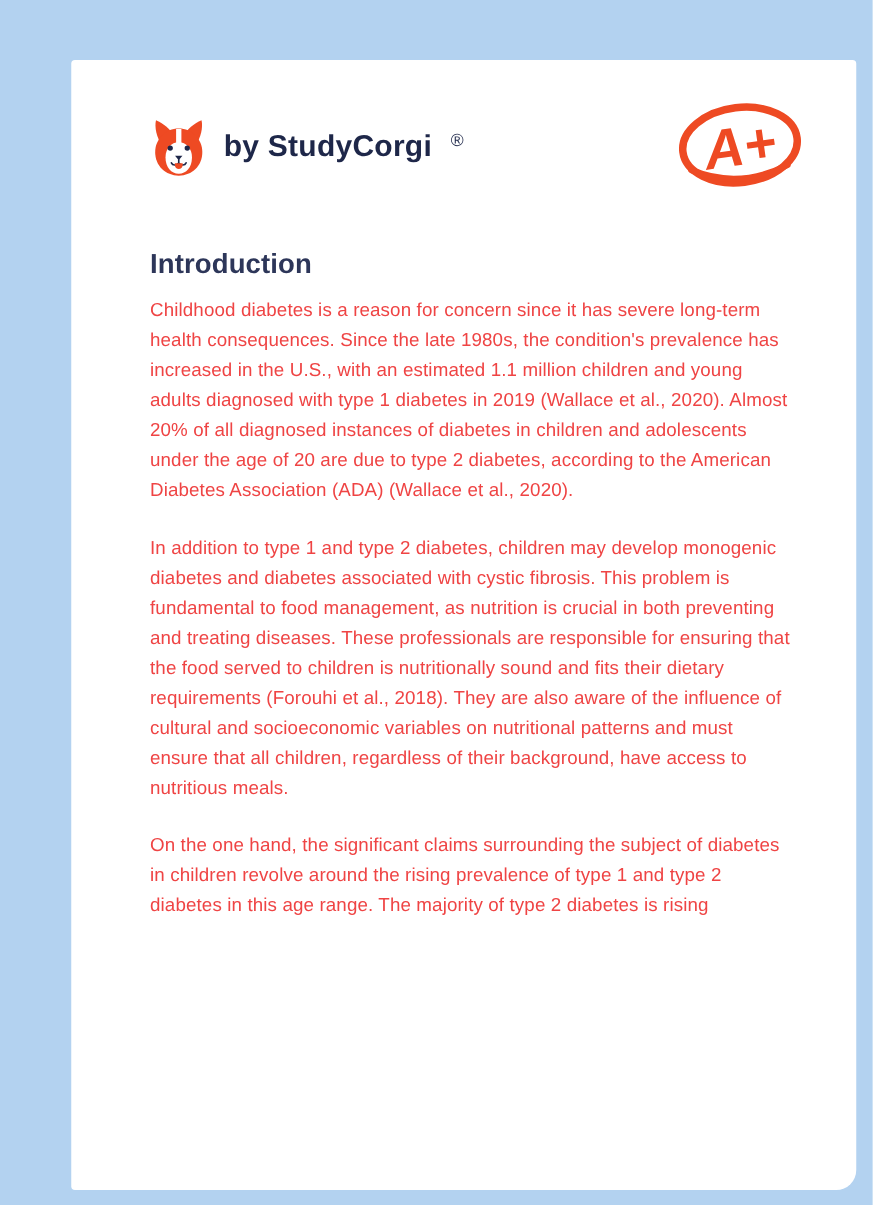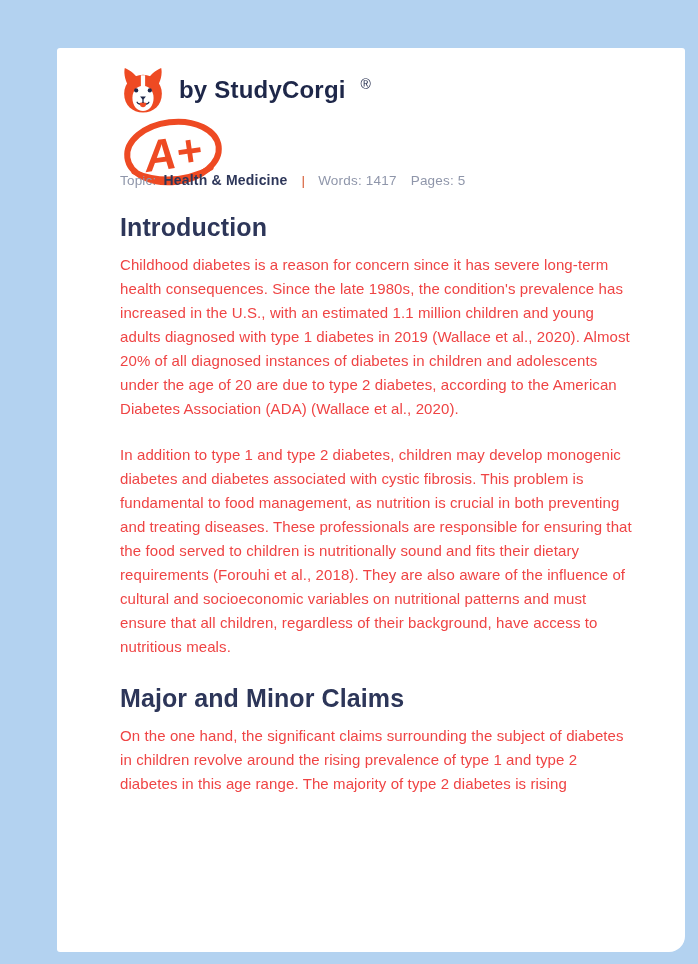--- a/index.html
+++ b/index.html
@@ -23,23 +23,22 @@
     height: 904px;
     background: #FFFFFF;
     border-radius: 3px 3px 16px 3px;
     padding: 0 50px 0 63px;
     overflow: hidden;
   }
   .card-header {
     display: flex;
     justify-content: space-between;
     align-items: flex-start;
-    padding-top: 2px;
+    padding-top: 30px;
     height: 124px;
-    flex-direction: column;
   }
   .brand {
     display: flex;
     align-items: center;
     gap: 13px;
     margin-top: 16px;
     cursor: pointer;
   }
   .corgi { display: inline-flex; }
   .brand-text {
@@ -81,21 +80,21 @@
     text-decoration: none;
     cursor: pointer;
   }
   .meta .separator {
     color: #D4562E;
     margin: 0 13px 0 14px;
   }
   .meta .words { margin-right: 14px; }
   h2.section-heading {
     margin: 26px 0 13px 0;
-    font-size: 25px;
+    font-size: 22px;
     line-height: 26px;
     font-weight: 700;
     color: #2D3659;
     letter-spacing: 0.1px;
   }
   p.body-text {
     margin: 0 0 22px 0;
     font-size: 15px;
     line-height: 24px;
     color: #ef4444;
@@ -131,29 +130,21 @@
       <span class="grade">
         <svg width="108" height="80" viewBox="0 0 108 80" aria-hidden="true">
           <ellipse cx="53" cy="38" rx="46" ry="30" fill="none" stroke="#EE4A23" stroke-width="6" transform="rotate(-7 53 38)"></ellipse>
           <path d="M14 58 Q 52 74 91 54" fill="none" stroke="#EE4A23" stroke-width="5" stroke-linecap="round"></path>
           <text x="24" y="54" font-family="Liberation Sans, sans-serif" font-size="44" font-style="italic" font-weight="bold" fill="#EE4A23" transform="rotate(-8 53 38)">A+</text>
         </svg>
       </span>
     </header>
 
 
-    <div class="meta">
-      <span class="topic-label">Topic:</span>
-      <a class="topic-link">Health &amp; Medicine</a>
-      <span class="separator">|</span>
-      <span class="words">Words: 1417</span>
-      <span class="pages">Pages: 5</span>
-    </div>
 
     <h2 class="section-heading">Introduction</h2>
     <p class="body-text">Childhood diabetes is a reason for concern since it has severe long-term health consequences. Since the late 1980s, the condition's prevalence has increased in the U.S., with an estimated 1.1 million children and young adults diagnosed with type 1 diabetes in 2019 (Wallace et al., 2020). Almost 20% of all diagnosed instances of diabetes in children and adolescents under the age of 20 are due to type 2 diabetes, according to the American Diabetes Association (ADA) (Wallace et al., 2020).</p>
     <p class="body-text">In addition to type 1 and type 2 diabetes, children may develop monogenic diabetes and diabetes associated with cystic fibrosis. This problem is fundamental to food management, as nutrition is crucial in both preventing and treating diseases. These professionals are responsible for ensuring that the food served to children is nutritionally sound and fits their dietary requirements (Forouhi et al., 2018). They are also aware of the influence of cultural and socioeconomic variables on nutritional patterns and must ensure that all children, regardless of their background, have access to nutritious meals.</p>
 
-    <h2 class="section-heading">Major and Minor Claims</h2>
     <p class="body-text">On the one hand, the significant claims surrounding the subject of diabetes in children revolve around the rising prevalence of type 1 and type 2 diabetes in this age range. The majority of type 2 diabetes is rising</p>
 
   </div>
 </div>
 
 </body></html>

